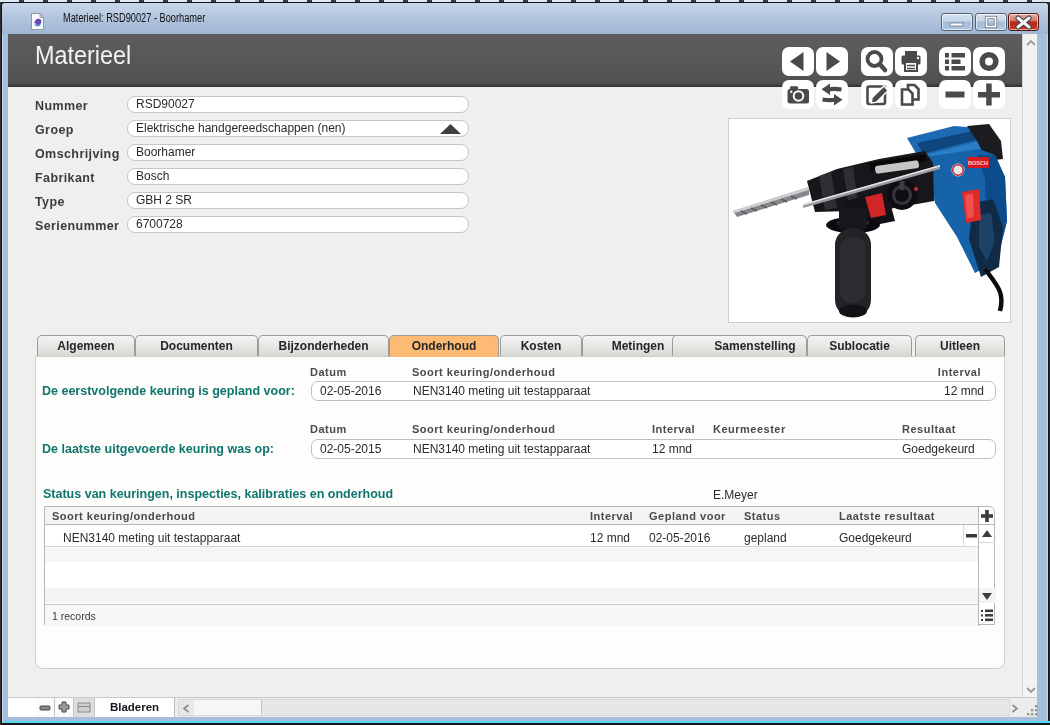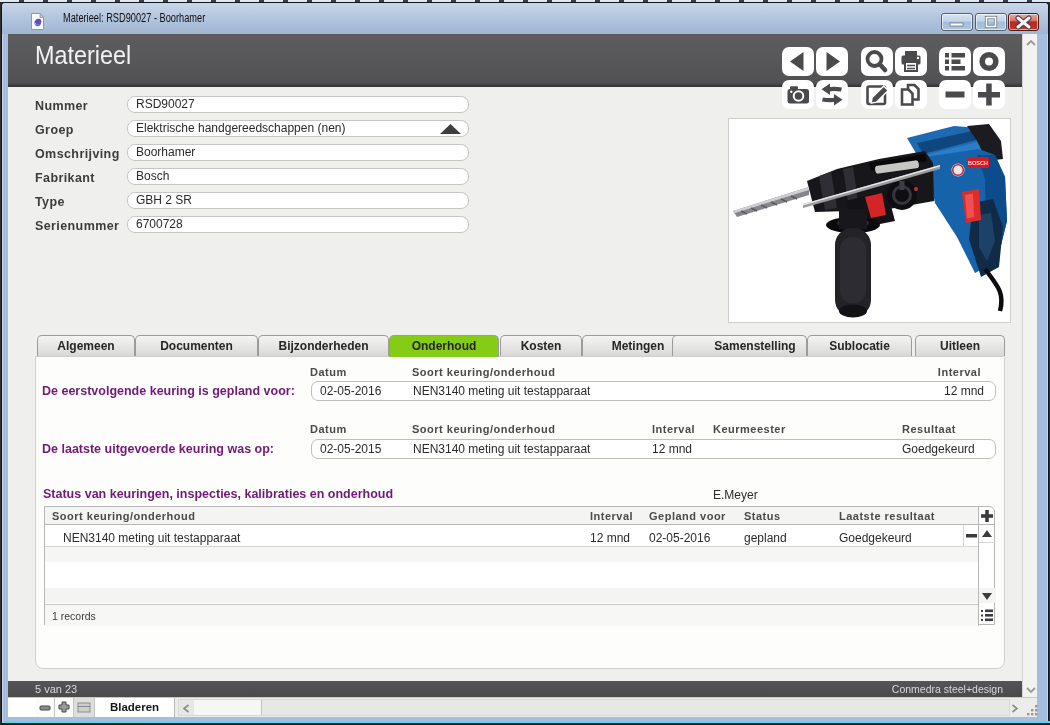--- a/index.html
+++ b/index.html
@@ -42,29 +42,29 @@
   
   #statusbar { left:0; top:647px; width:1014px; height:16px;
     background:linear-gradient(#555557, #4a4a4c); color:#d8d8d8; font-size:11px; }
   #fmbar { left:0; top:663px; width:1029px; height:20px; background:#ececea; border-top:1px solid #c9c9c7; }
   
   #vscroll { left:1014px; top:0; width:15px; height:663px; background:#f2f2f1; border-left:1px solid #d4d4d2; }
   
   .tab { position:absolute; top:301px; height:21px; border:1px solid #9b9b99; border-bottom:none;
     border-radius:5px 5px 0 0; background:linear-gradient(#f4f4f3, #dededb 80%, #d7d7d4);
     font-size:12px; font-weight:bold; color:#262626; text-align:center; line-height:21px; }
-  .tab.active { background:#84cc16; height:22px; z-index:5; }
+  .tab.active { background:#fdba74; height:22px; z-index:5; }
   #panel { left:27px; top:322px; width:970px; height:313px; background:#fdfdfc;
     border:1px solid #cfcfcd; border-radius:1px 1px 8px 8px; }
   
   .chead { position:absolute; font-size:11px; font-weight:bold; color:#4a4a4a; letter-spacing:.5px; }
   .rowbox { position:absolute; background:#fff; border:1px solid #bfbfbc; border-radius:7px;
     font-size:12px; color:#2a2a2a; }
   .rowtext { position:absolute; font-size:12px; color:#2a2a2a; }
-  .blabel { position:absolute; font-size:12.5px; font-weight:bold; color:#701a75; }
+  .blabel { position:absolute; font-size:12.5px; font-weight:bold; color:#0f766e; }
 </style>
 </head>
 <body>
 <div class="abs" id="topstrip"></div>
 <div class="abs" id="win">
   <div class="abs" id="titlebar"></div>
   <div class="abs" id="titleicon">
     <svg width="15" height="17" viewBox="0 0 15 17">
       <path d="M1.5 0.5 h8.5 l3.5 4 v12 h-12 z" fill="#f8fafc" stroke="#8e99a6" stroke-width="1"></path>
       <path d="M10 0.5 l3.5 4 h-3.5 z" fill="#c4cedb" stroke="#8e99a6" stroke-width="0.8"></path>
@@ -319,24 +319,20 @@
                 <rect x="6" y="9" width="8" height="2.6"></rect>
                 <rect x="2" y="14" width="2" height="2"></rect>
                 <rect x="6" y="13.5" width="8" height="2.6"></rect>
               </g>
             </svg></div>
       </div>
 
       <div class="abs" style="left:0; top:97px; width:933px; height:22px; background:#f7f7f6; border-top:1px solid #c9c9c7; font-size:10.5px; color:#3a3a3a; line-height:22px; padding-left:7px;">1 records</div>
     </div>
 
-    <div class="abs" id="statusbar">
-      <span style="position:absolute; left:27px; top:2px;">5 van 23</span>
-      <span style="position:absolute; right:19px; top:2px; font-size:10.5px;">Conmedra steel+design</span>
-    </div>
 
     <div class="abs" id="vscroll">
       <svg style="position:absolute; left:3px; top:5px;" width="10" height="8">
           <path d="M1 6 L5 2 L9 6" stroke="#9a9a9a" stroke-width="1.8" fill="none"></path>
         </svg>
       <svg style="position:absolute; left:3px; top:652px;" width="10" height="8">
           <path d="M1 2 L5 6 L9 2" stroke="#9a9a9a" stroke-width="1.8" fill="none"></path>
         </svg>
     </div>
 

